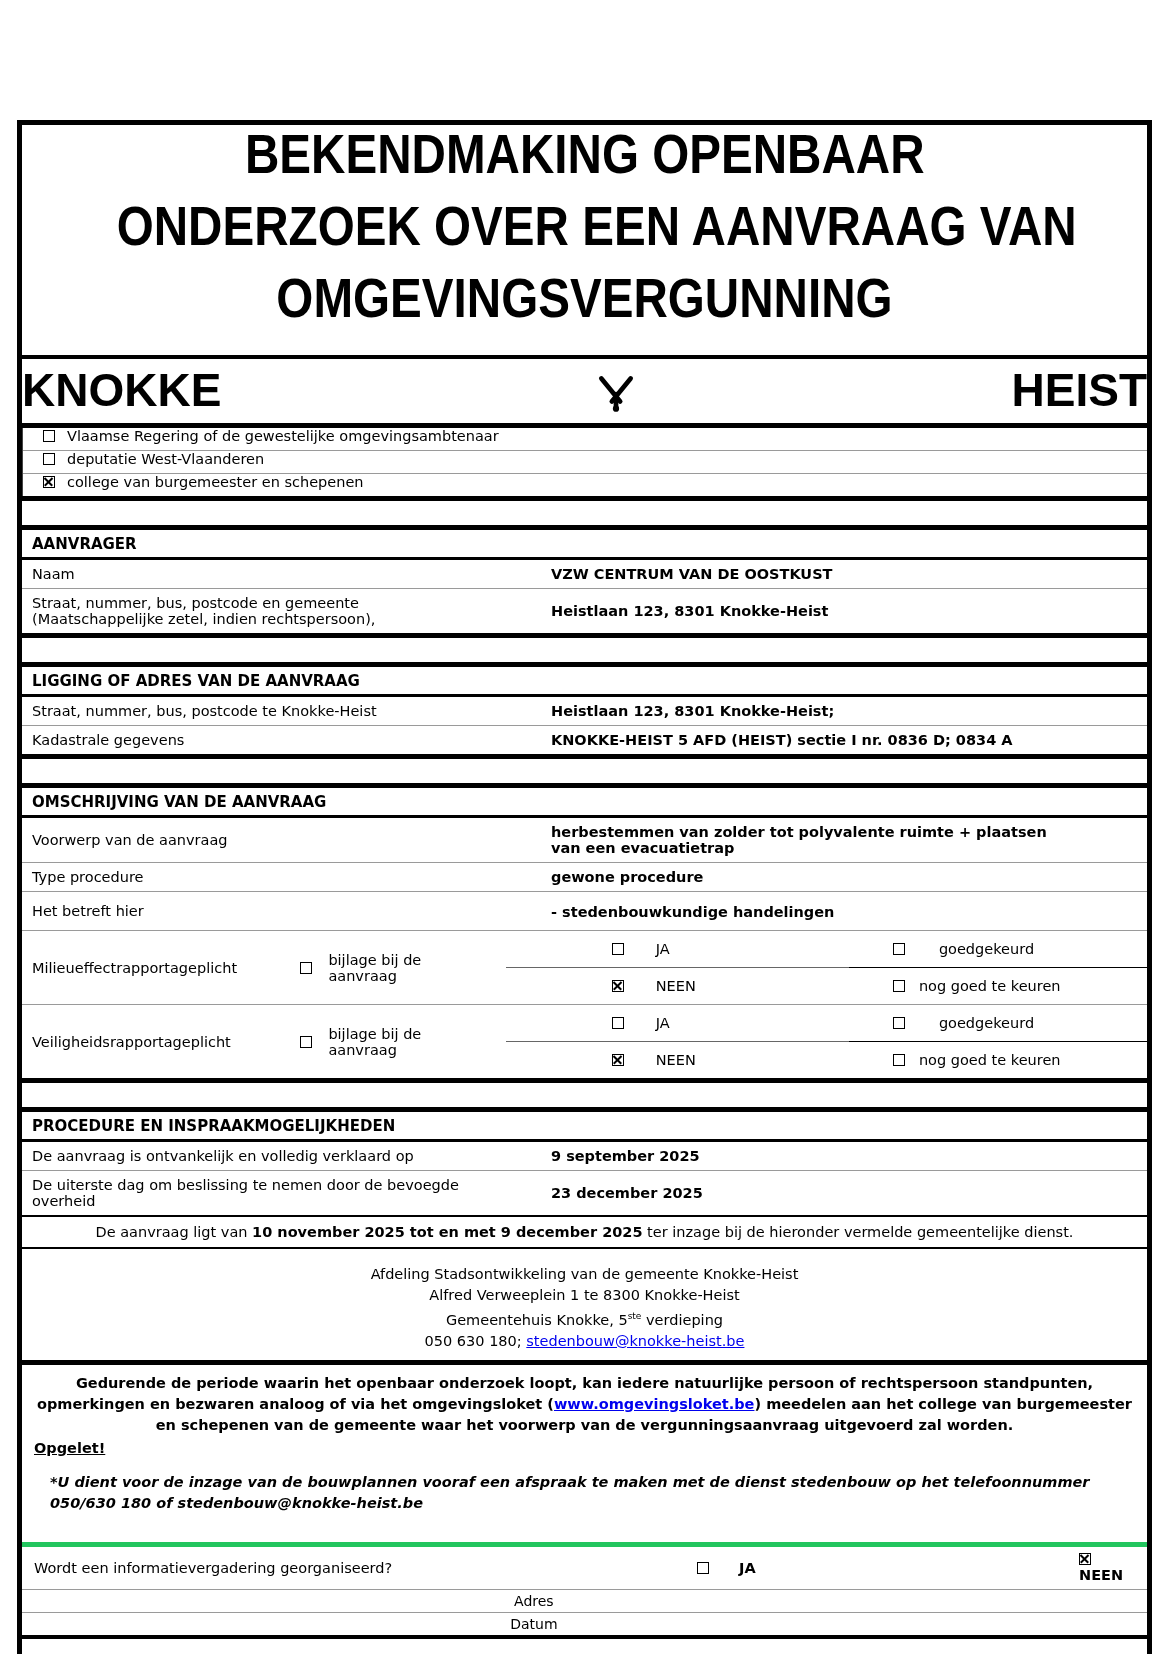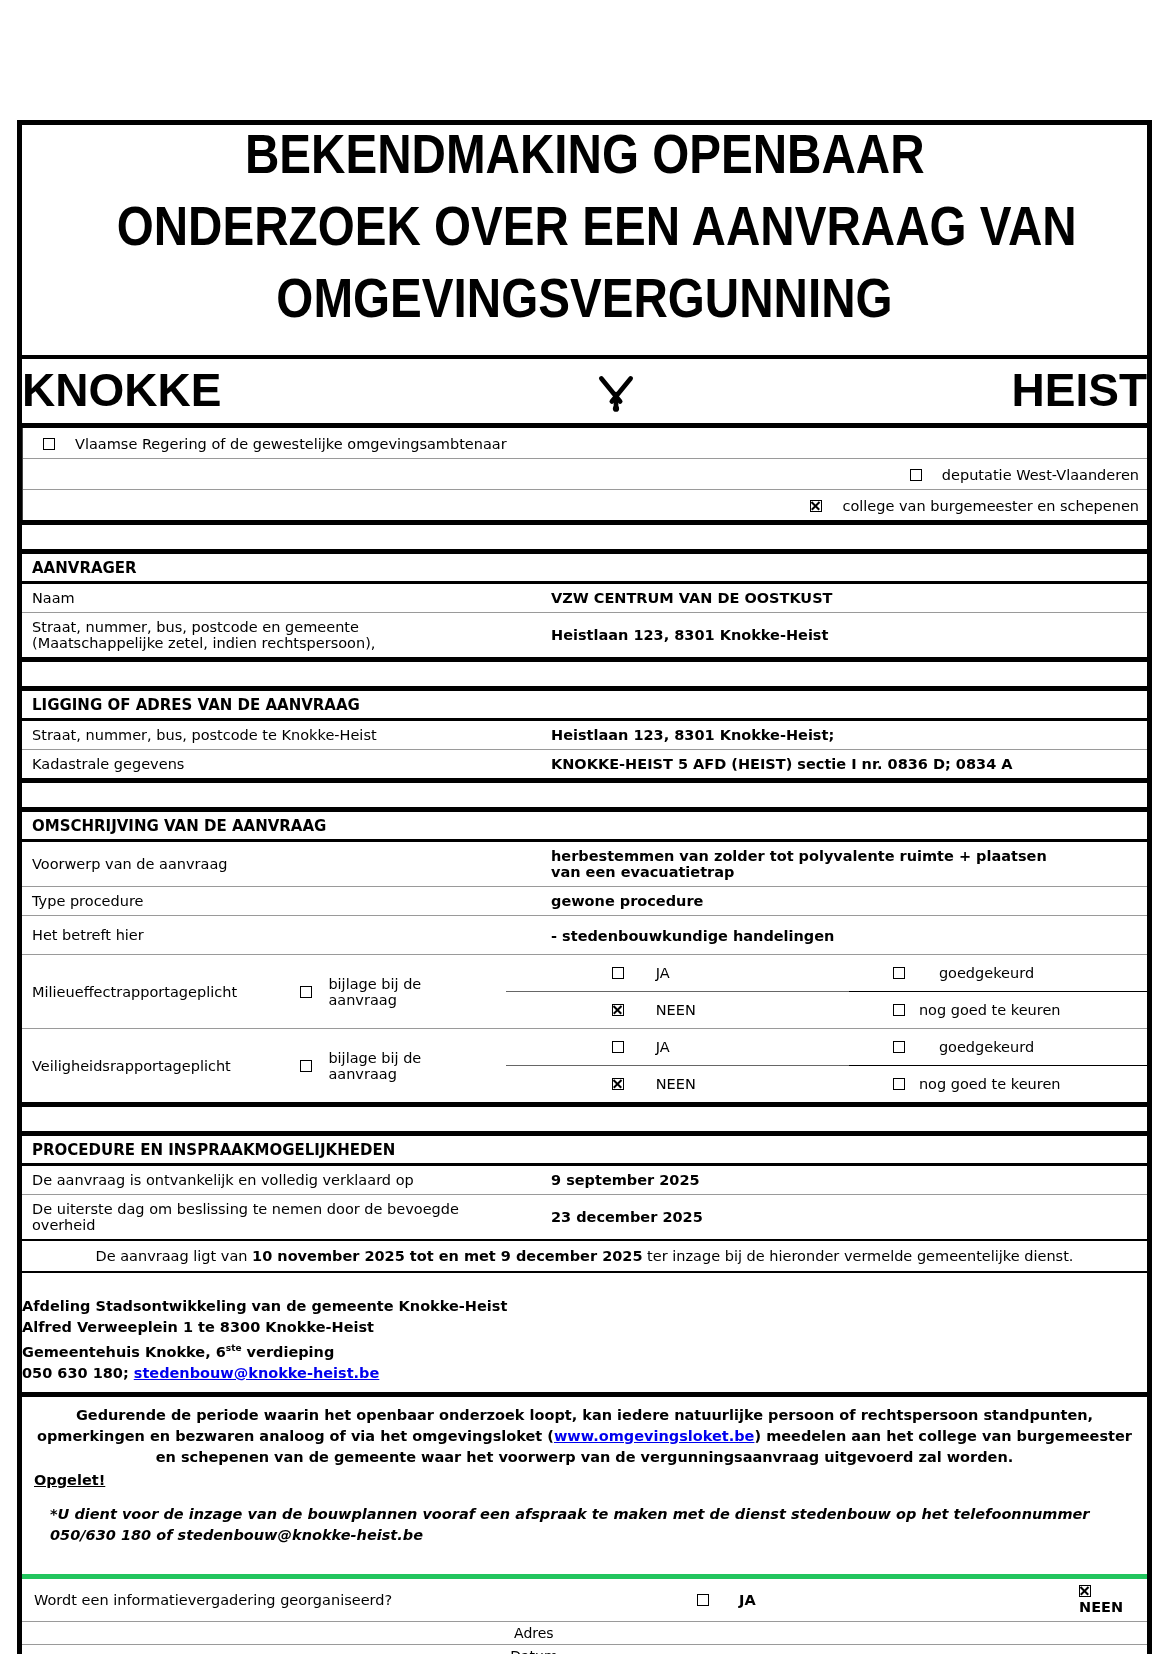--- a/index.html
+++ b/index.html
@@ -72,24 +72,24 @@
 
   
   .sec-bevoegde { display:flex; }
   .bev-label {
     width:44%; box-sizing:border-box; padding:8px 10px;
     font-weight:bold; font-size:15px;
     display:flex; align-items:center;
   }
   .bev-options { flex:1; border-left:1.5px solid #444; }
   .bev-opt {
-    display:flex; align-items:center; gap:20px;
-    padding:8px 8px 6px 20px; font-size:14.5px;
-  }
-  .bev-opt + .bev-opt { border-top:1px solid #9a9a9a;justify-content:flex-end; }
+    display:flex; align-items:center; gap:12px;
+    padding:0 8px 6px 20px; font-size:14.5px;
+  }
+  .bev-opt + .bev-opt { border-top:1px solid #9a9a9a; }
 
   
   .rap-row { display:flex; font-size:14.5px; border-top:1px solid #9a9a9a; }
   .rap-label {
     width:23.5%; box-sizing:border-box; padding:8px 10px;
     display:flex; align-items:center;
   }
   .rap-bijlage {
     width:19.5%; box-sizing:border-box;
     display:flex; align-items:center; gap:16px; padding-left:14px;
@@ -109,22 +109,22 @@
   .rap-right .rap-sub2.topline { border-bottom:1.5px solid #000; }
   .rap-right .rap-sub2 .gkd { margin-left:34px; }
   .rap-right .rap-sub2 .ngk { margin-left:14px; }
 
   
   .inzage-row {
     border-top:2px solid #000; text-align:center;
     font-size:14.5px; padding:7px 10px;
   }
   .dienst-block {
-    border-top:2px solid #000; 
-    font-size:14.5px; font-weight:bold; line-height:21px; padding:23px 0 8px;
+    border-top:2px solid #000; text-align:center;
+    font-size:14.5px; font-weight:normal; line-height:21px; padding:15px 0 8px;
   }
   a.lnk, .lnk { color:#0000ee; text-decoration:underline; cursor:pointer; }
   sup { font-size:9px; }
 
   
   .para-block { border-bottom:5px solid #22c55e; padding:8px 12px 12px; font-size:14.5px; }
   .para-center { text-align:center; font-weight:bold; line-height:21px; margin:0 0 4px; }
   .opgelet { font-weight:bold; text-decoration:underline; margin:2px 0 2px; }
   .note { font-weight:bold; font-style:italic; line-height:21px; margin:16px; }
 
@@ -304,21 +304,21 @@
       <div class="row">
         <div class="lab">De uiterste dag om beslissing te nemen door de bevoegde overheid</div>
         <div class="val">23 december 2025</div>
       </div>
       <div class="inzage-row">
         <span>De aanvraag ligt van </span><b>10 november 2025 tot en met 9 december 2025</b><span> ter inzage bij de hieronder vermelde gemeentelijke dienst.</span>
       </div>
       <div class="dienst-block">
         <div>Afdeling Stadsontwikkeling van de gemeente Knokke-Heist</div>
         <div>Alfred Verweeplein 1 te 8300 Knokke-Heist</div>
-        <div><span>Gemeentehuis Knokke, 6</span><sup>ste</sup><span> verdieping</span></div>
+        <div><span>Gemeentehuis Knokke, 5</span><sup>ste</sup><span> verdieping</span></div>
         <div><span>050 630 180; </span><span class="lnk">stedenbouw@knokke-heist.be</span></div>
       </div>
     </div>
 
     <div class="para-block">
       <p class="para-center"><span>Gedurende de periode waarin het openbaar onderzoek loopt, kan iedere natuurlijke persoon of rechtspersoon standpunten, opmerkingen en bezwaren analoog of via het omgevingsloket (</span><span class="lnk">www.omgevingsloket.be</span><span>) meedelen aan het college van burgemeester en schepenen van de gemeente waar het voorwerp van de vergunningsaanvraag uitgevoerd zal worden.</span></p>
       <div class="opgelet">Opgelet!</div>
       <p class="note">*U dient voor de inzage van de bouwplannen vooraf een afspraak te maken met de dienst stedenbouw op het telefoonnummer 050/630 180 of stedenbouw@knokke-heist.be</p>
     </div>
 

